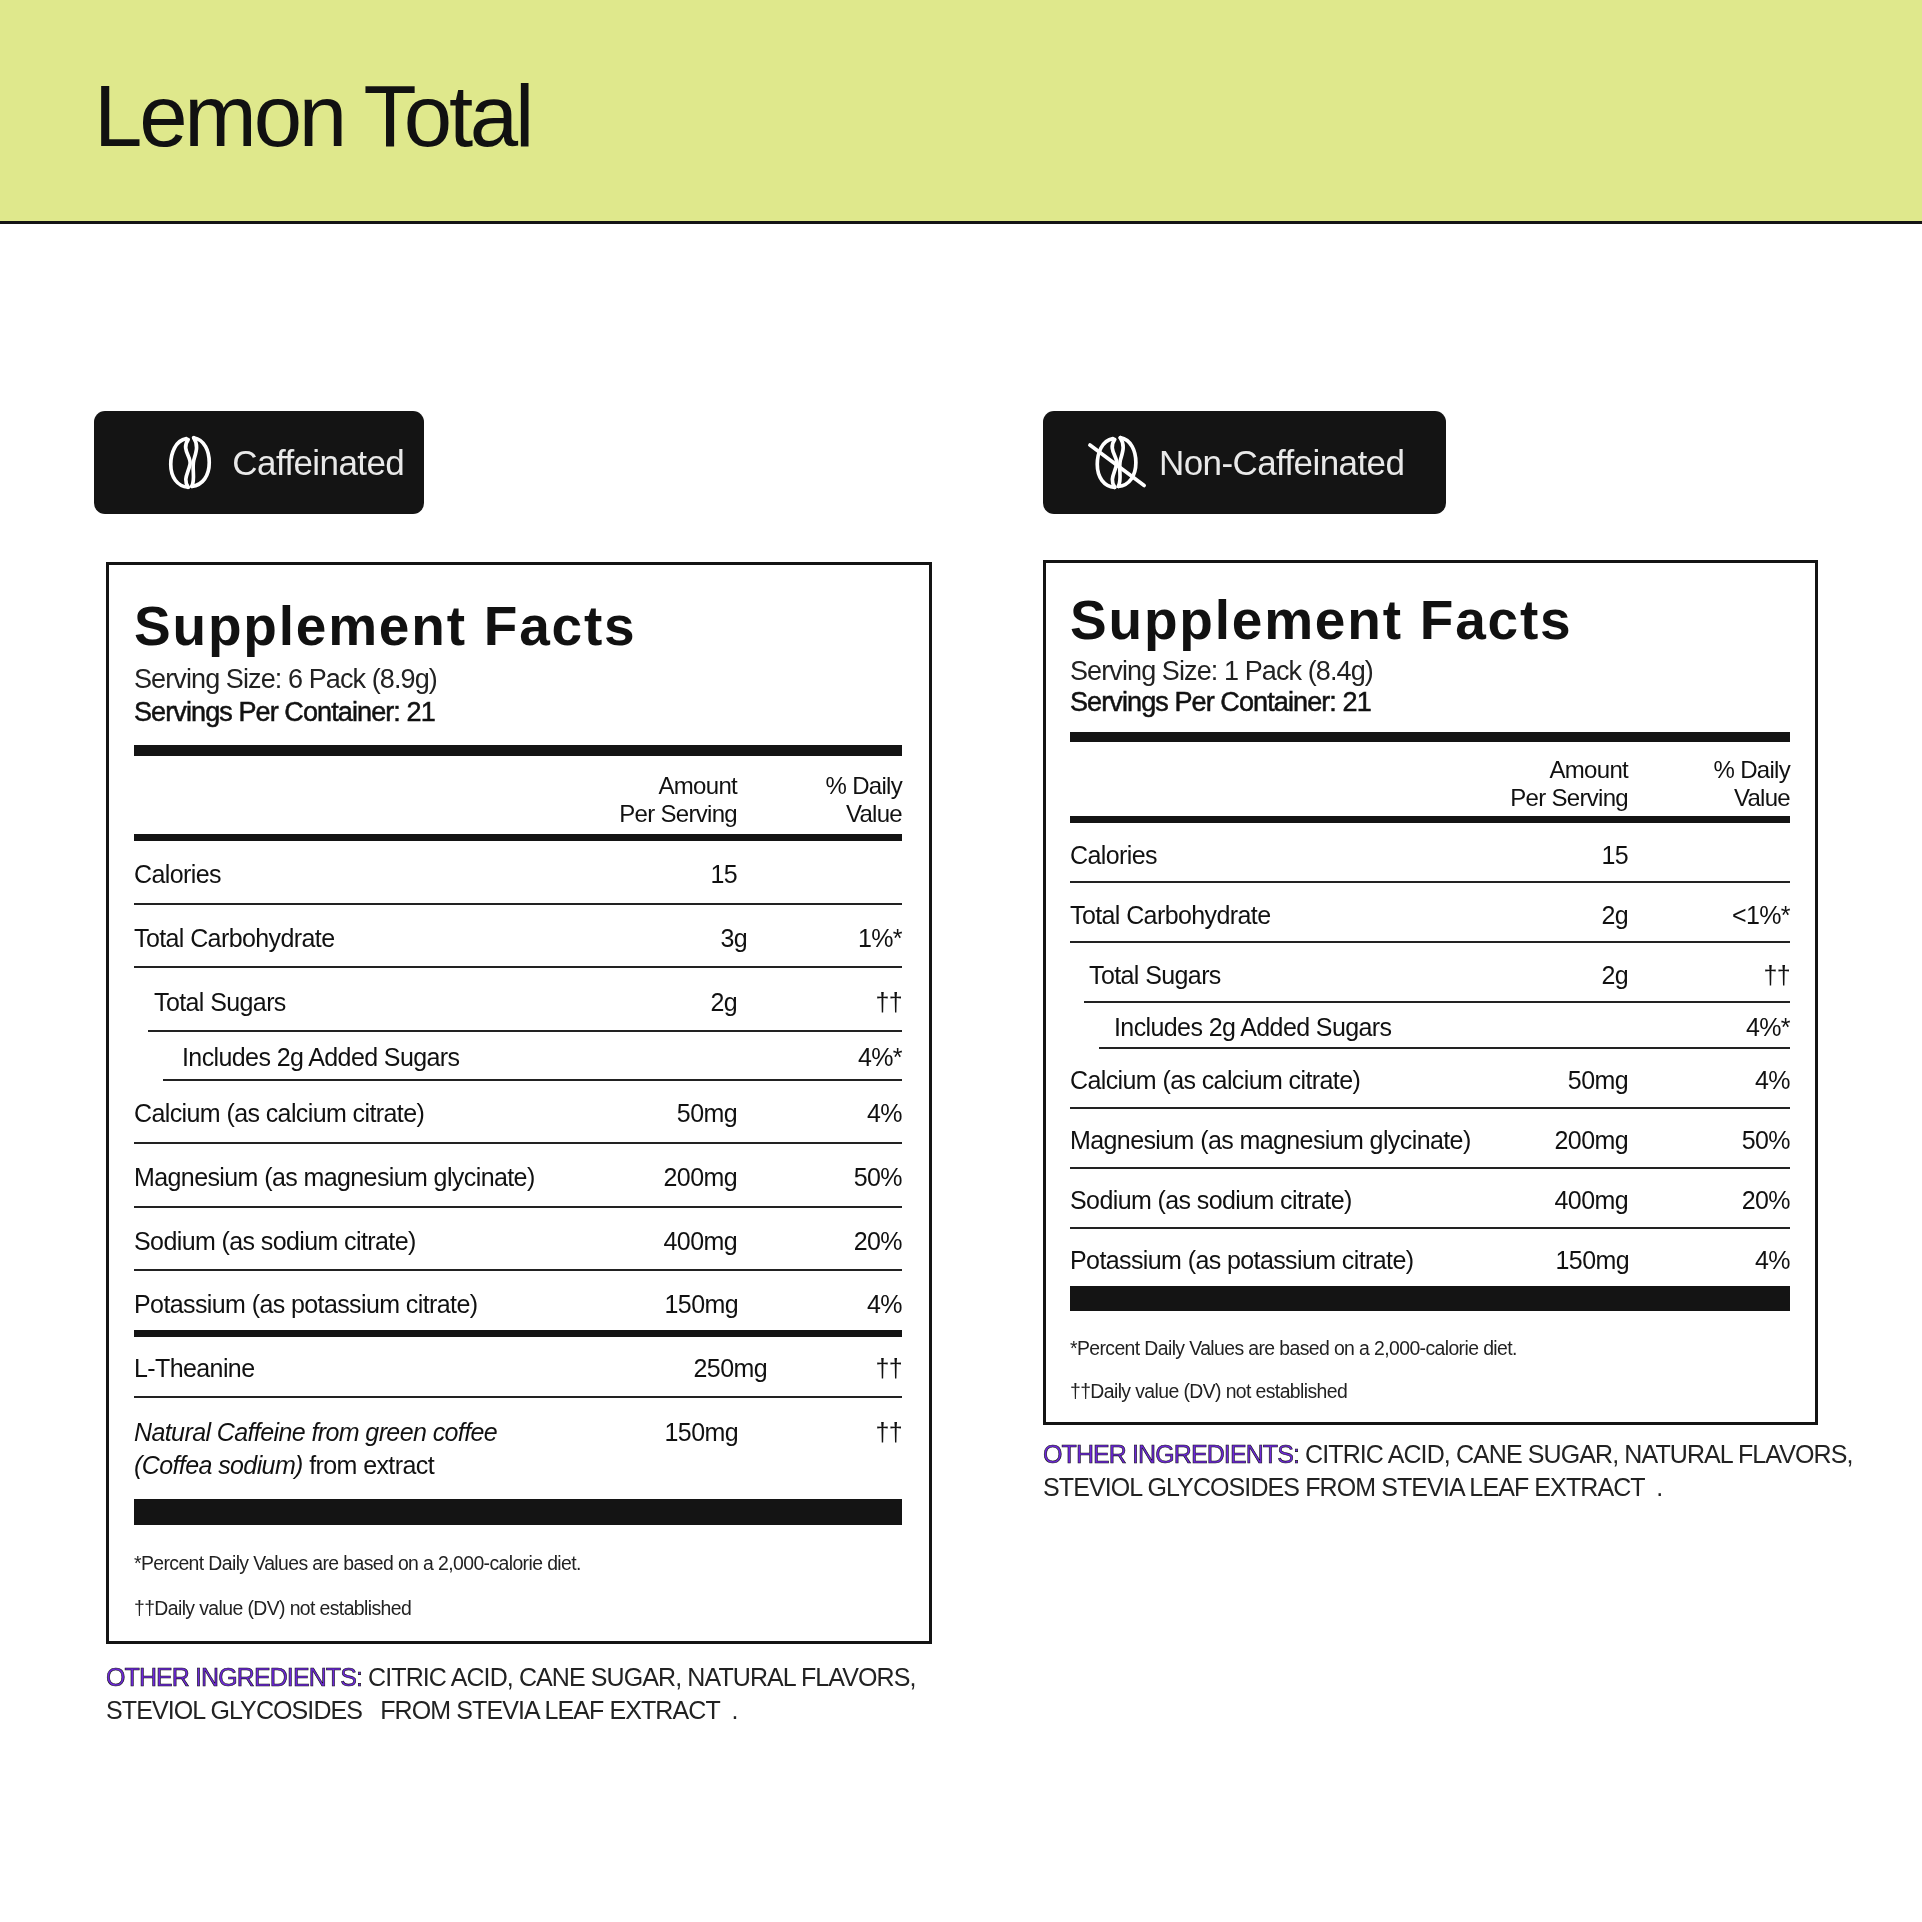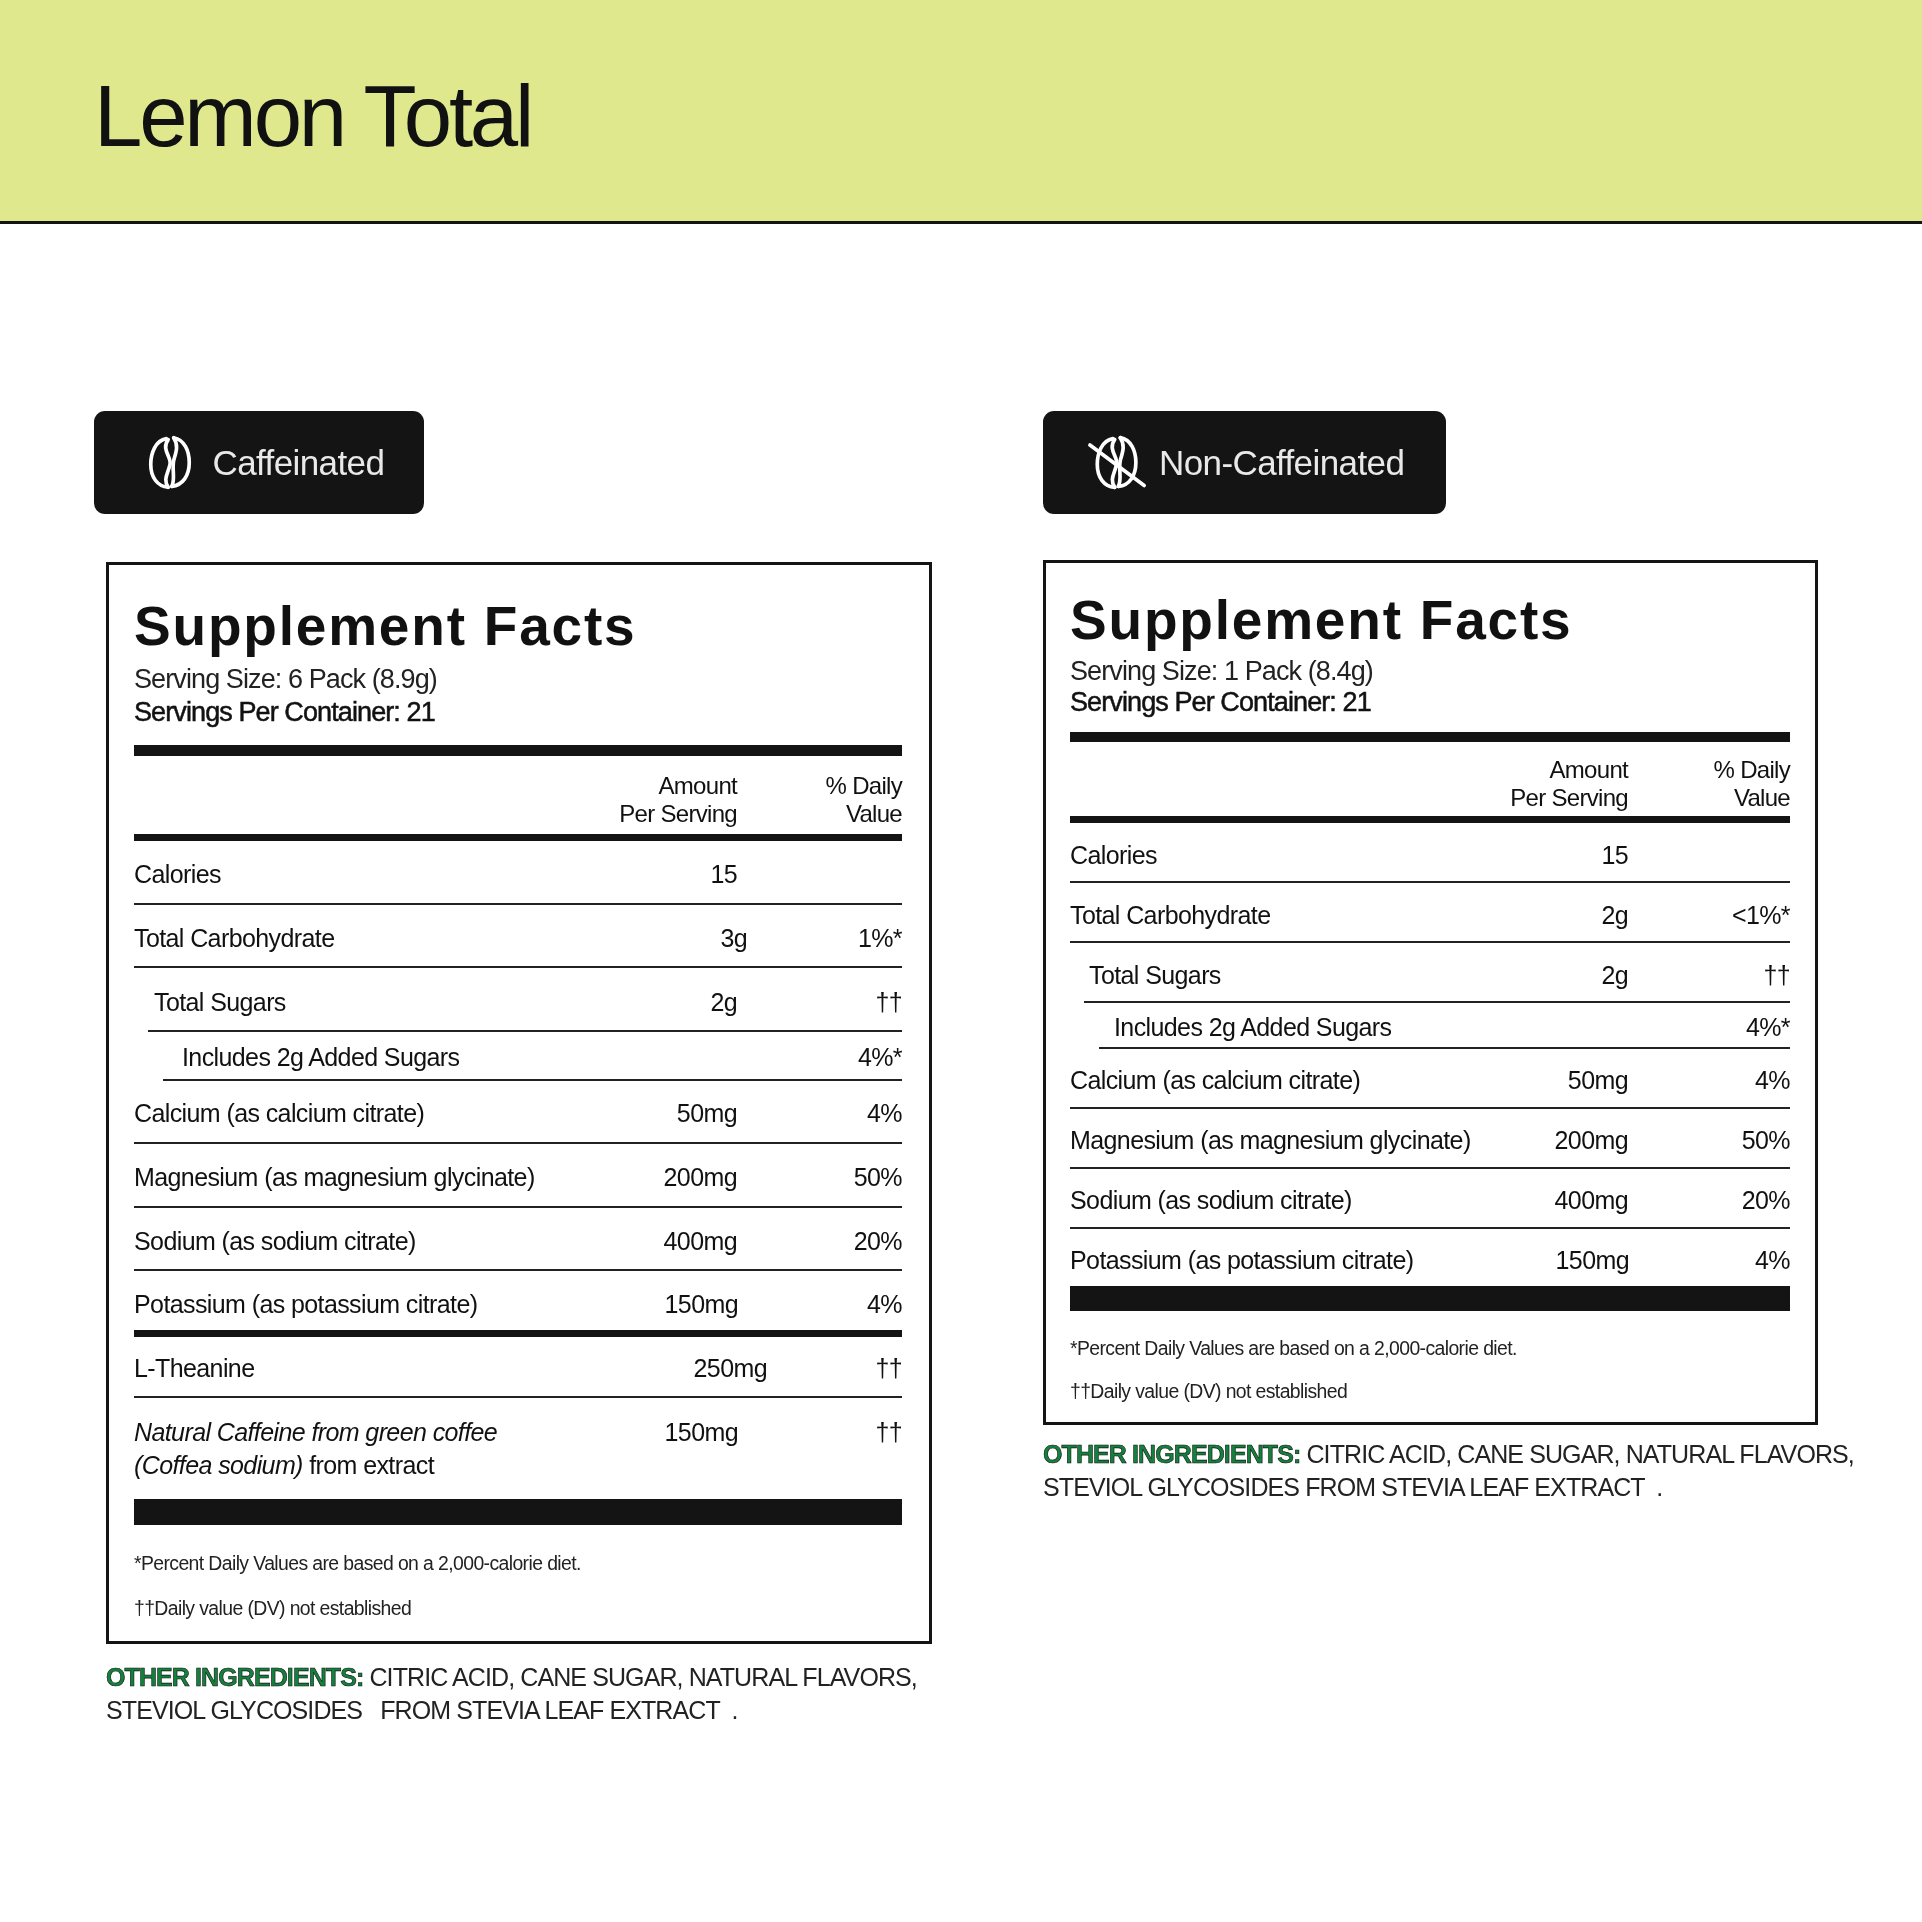--- a/index.html
+++ b/index.html
@@ -5,21 +5,21 @@
   * { box-sizing: border-box; margin: 0; padding: 0; }
   html, body { width: 1922px; height: 1922px; background: #ffffff; overflow: hidden; }
   body { position: relative; font-family: "Liberation Sans", "DejaVu Sans", sans-serif; color: #141414; }
 
   .header { position: absolute; left: 0; top: 0; width: 1922px; height: 224px; background: #dfe88c; border-bottom: 3.7px solid #141414; }
   .header-title { position: absolute; left: 94px; top: 72px; font-size: 87px; font-weight: 400; letter-spacing: -3.2px; color: #111; line-height: 1; }
 
   .pill { position: absolute; height: 103px; background: #141414; border-radius: 11px; display: flex; align-items: center; color: #e9e9e9; }
   .pill .icon { width: 48px; height: 55px; display: flex; align-items: center; justify-content: center; }
   .pill .label { font-size: 35px; letter-spacing: -0.6px; }
-  .pill-left { left: 94px; top: 411px; width: 330px; padding-left: 52px; }
+  .pill-left { left: 94px; top: 411px; width: 330px; padding-left: 52px; justify-content: center; }
   .pill-left .label { margin-left: 18.5px; }
   .pill-right { left: 1043px; top: 411px; width: 403px; padding-left: 44px; }
   .pill-right .icon { width: 61px; }
   .pill-right .label { margin-left: 11px; }
 
   .facts { position: absolute; border: 3.7px solid #141414; background: #fff; }
   .facts-left { left: 106px; top: 562px; width: 826px; height: 1082px; }
   .facts-right { left: 1043px; top: 560px; width: 775px; height: 865px; }
 
   .sf-title { position: absolute; font-size: 55px; font-weight: 700; letter-spacing: 1.8px; color: #111; line-height: 1; }
@@ -32,21 +32,21 @@
   .col-head { position: absolute; font-size: 24px; letter-spacing: -0.7px; text-align: right; line-height: 28px; color: #111; }
 
   .row-label { position: absolute; font-size: 25px; letter-spacing: -0.6px; color: #111; line-height: 1; white-space: nowrap; }
   .row-amt { position: absolute; font-size: 25px; letter-spacing: -0.6px; color: #111; line-height: 1; text-align: right; width: 148px; }
   .row-dv { position: absolute; font-size: 25px; letter-spacing: -0.6px; color: #111; line-height: 1; text-align: right; width: 111px; }
   .italic { font-style: italic; }
 
   .footnote { position: absolute; font-size: 19.4px; letter-spacing: -0.6px; color: #222; line-height: 1; white-space: nowrap; }
 
   .other { position: absolute; font-size: 25px; letter-spacing: -0.9px; color: #222; line-height: 33px; }
-  .other b { font-weight: 700; color: #15803d; margin-top: 44px; -webkit-text-stroke: 0.6px #111; }
+  .other b { font-weight: 400; color: #6d28d9; margin-top: 44px; -webkit-text-stroke: 0.6px #111; }
 </style>
 </head>
 <body>
 
 <div class="header">
   <div class="header-title">Lemon Total</div>
 </div>
 
 <div class="pill pill-left">
   <span class="icon">

